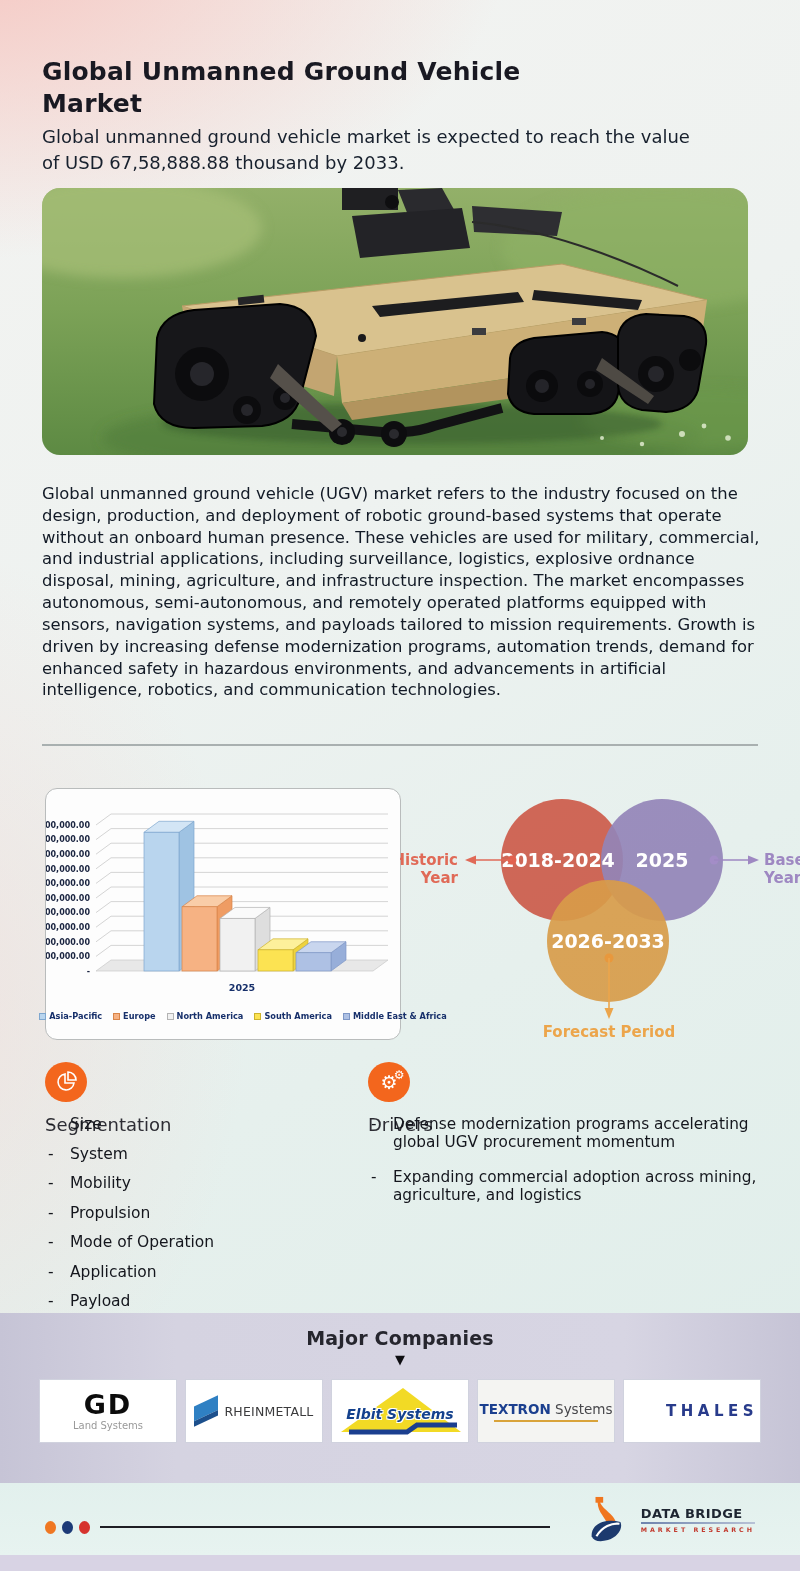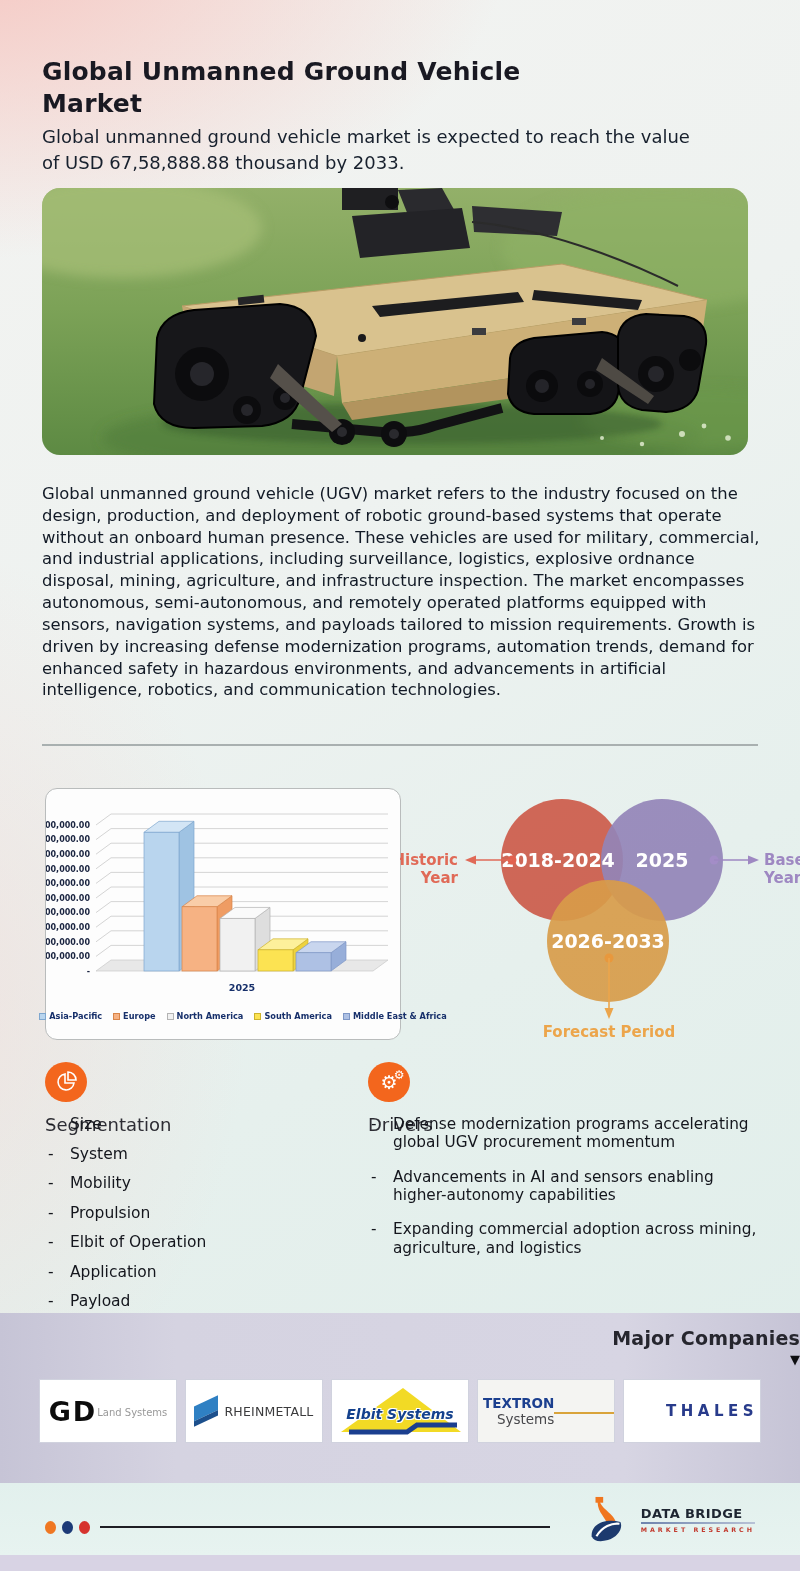--- a/index.html
+++ b/index.html
@@ -31,25 +31,25 @@
   .seg-head{ top:1062px; left:45px; width:356px;}
   .drv-head{ top:1062px; left:368px; width:389px;}
   ul.plain{ list-style:none; }
   ul.plain li{ position:relative; padding-left:24px; color:#14161d; }
   ul.plain li::before{ content:"-"; position:absolute; left:2px; top:0; color:#14161d; }
   .seg-list{ top:1115px; left:46px; width:300px; font-size:15.5px; }
   .seg-list li{ margin-bottom:11.5px; }
   .drv-list{ top:1115px; left:369px; width:396px; font-size:15.3px; line-height:1.2; }
   .drv-list li{ margin-bottom:16px; }
   .companies{ top:1313px; left:0; width:800px; height:170px;
-    background:linear-gradient(90deg,#c6c4d6 0%,#d5d3e1 22%,#d7d5e3 78%,#c6c4d6 100%); text-align:right;}
+    background:linear-gradient(90deg,#c6c4d6 0%,#d5d3e1 22%,#d7d5e3 78%,#c6c4d6 100%); text-align:center;}
   .companies h2{ margin-top:14px; font-size:19px; color:#26262e; letter-spacing:.2px;}
   .companies .tri{ font-size:13px; color:#0e0e12; margin-top:4px; line-height:1;}
   .cards{ display:flex; justify-content:center; gap:8px; margin-top:13px; }
-  .card{ width:138px; height:64px; background:#fff; border:1px solid #d0d2de; display:flex; flex-direction:row; align-items:center; justify-content:center; overflow:hidden;}
+  .card{ width:138px; height:64px; background:#fff; border:1px solid #d0d2de; display:flex; flex-direction:column; align-items:center; justify-content:center; overflow:hidden;}
   .gd-top{ font-size:27px; font-weight:900; letter-spacing:2px; color:#0c0c0c; line-height:1;}
   .gd-sub{ font-size:10px; color:#999; margin-top:2px;}
   .rh{ flex-direction:row; gap:6px;}
   .rh-name{ font-size:12.5px; font-weight:400; color:#3b3b3d; letter-spacing:.2px;}
   .elbit{ position:relative; }
   .elbit svg{ position:absolute; left:7px; top:6px;}
   .elbit .elbit-name{ position:relative; z-index:2; font-size:14px; font-style:italic; font-weight:900; color:#14418d; text-shadow:1px 1px 0 #fff, -1px -1px 0 #fff, 1px -1px 0 #fff, -1px 1px 0 #fff; margin-top:6px;}
   .tx{ background:#f4f4f2; }
   .tx-row{ font-size:13.5px; }
   .tx-b{ font-weight:800; color:#1b3f8f; }
@@ -281,27 +281,26 @@
     </div>
     <span>Drivers</span>
     <div class="rule"></div>
   </div>
 
   <ul class="abs plain seg-list">
       <li>Size</li>
       <li>System</li>
       <li>Mobility</li>
       <li>Propulsion</li>
-      <li>Elbit of Operation</li>
+      <li>Mode of Operation</li>
       <li>Application</li>
       <li>Payload</li>
     </ul>
   <ul class="abs plain drv-list">
       <li>Defense modernization programs accelerating global UGV procurement momentum</li>
-      <li>Advancements in AI and sensors enabling higher-autonomy capabilities</li>
       <li>Expanding commercial adoption across mining, agriculture, and logistics</li>
     </ul>
 
   <div class="abs companies">
     <h2>Major Companies</h2>
     <div class="tri">▼</div>
     <div class="cards">
       <div class="card">
         <div class="gd-top">GD</div>
         <div class="gd-sub">Land Systems</div>

